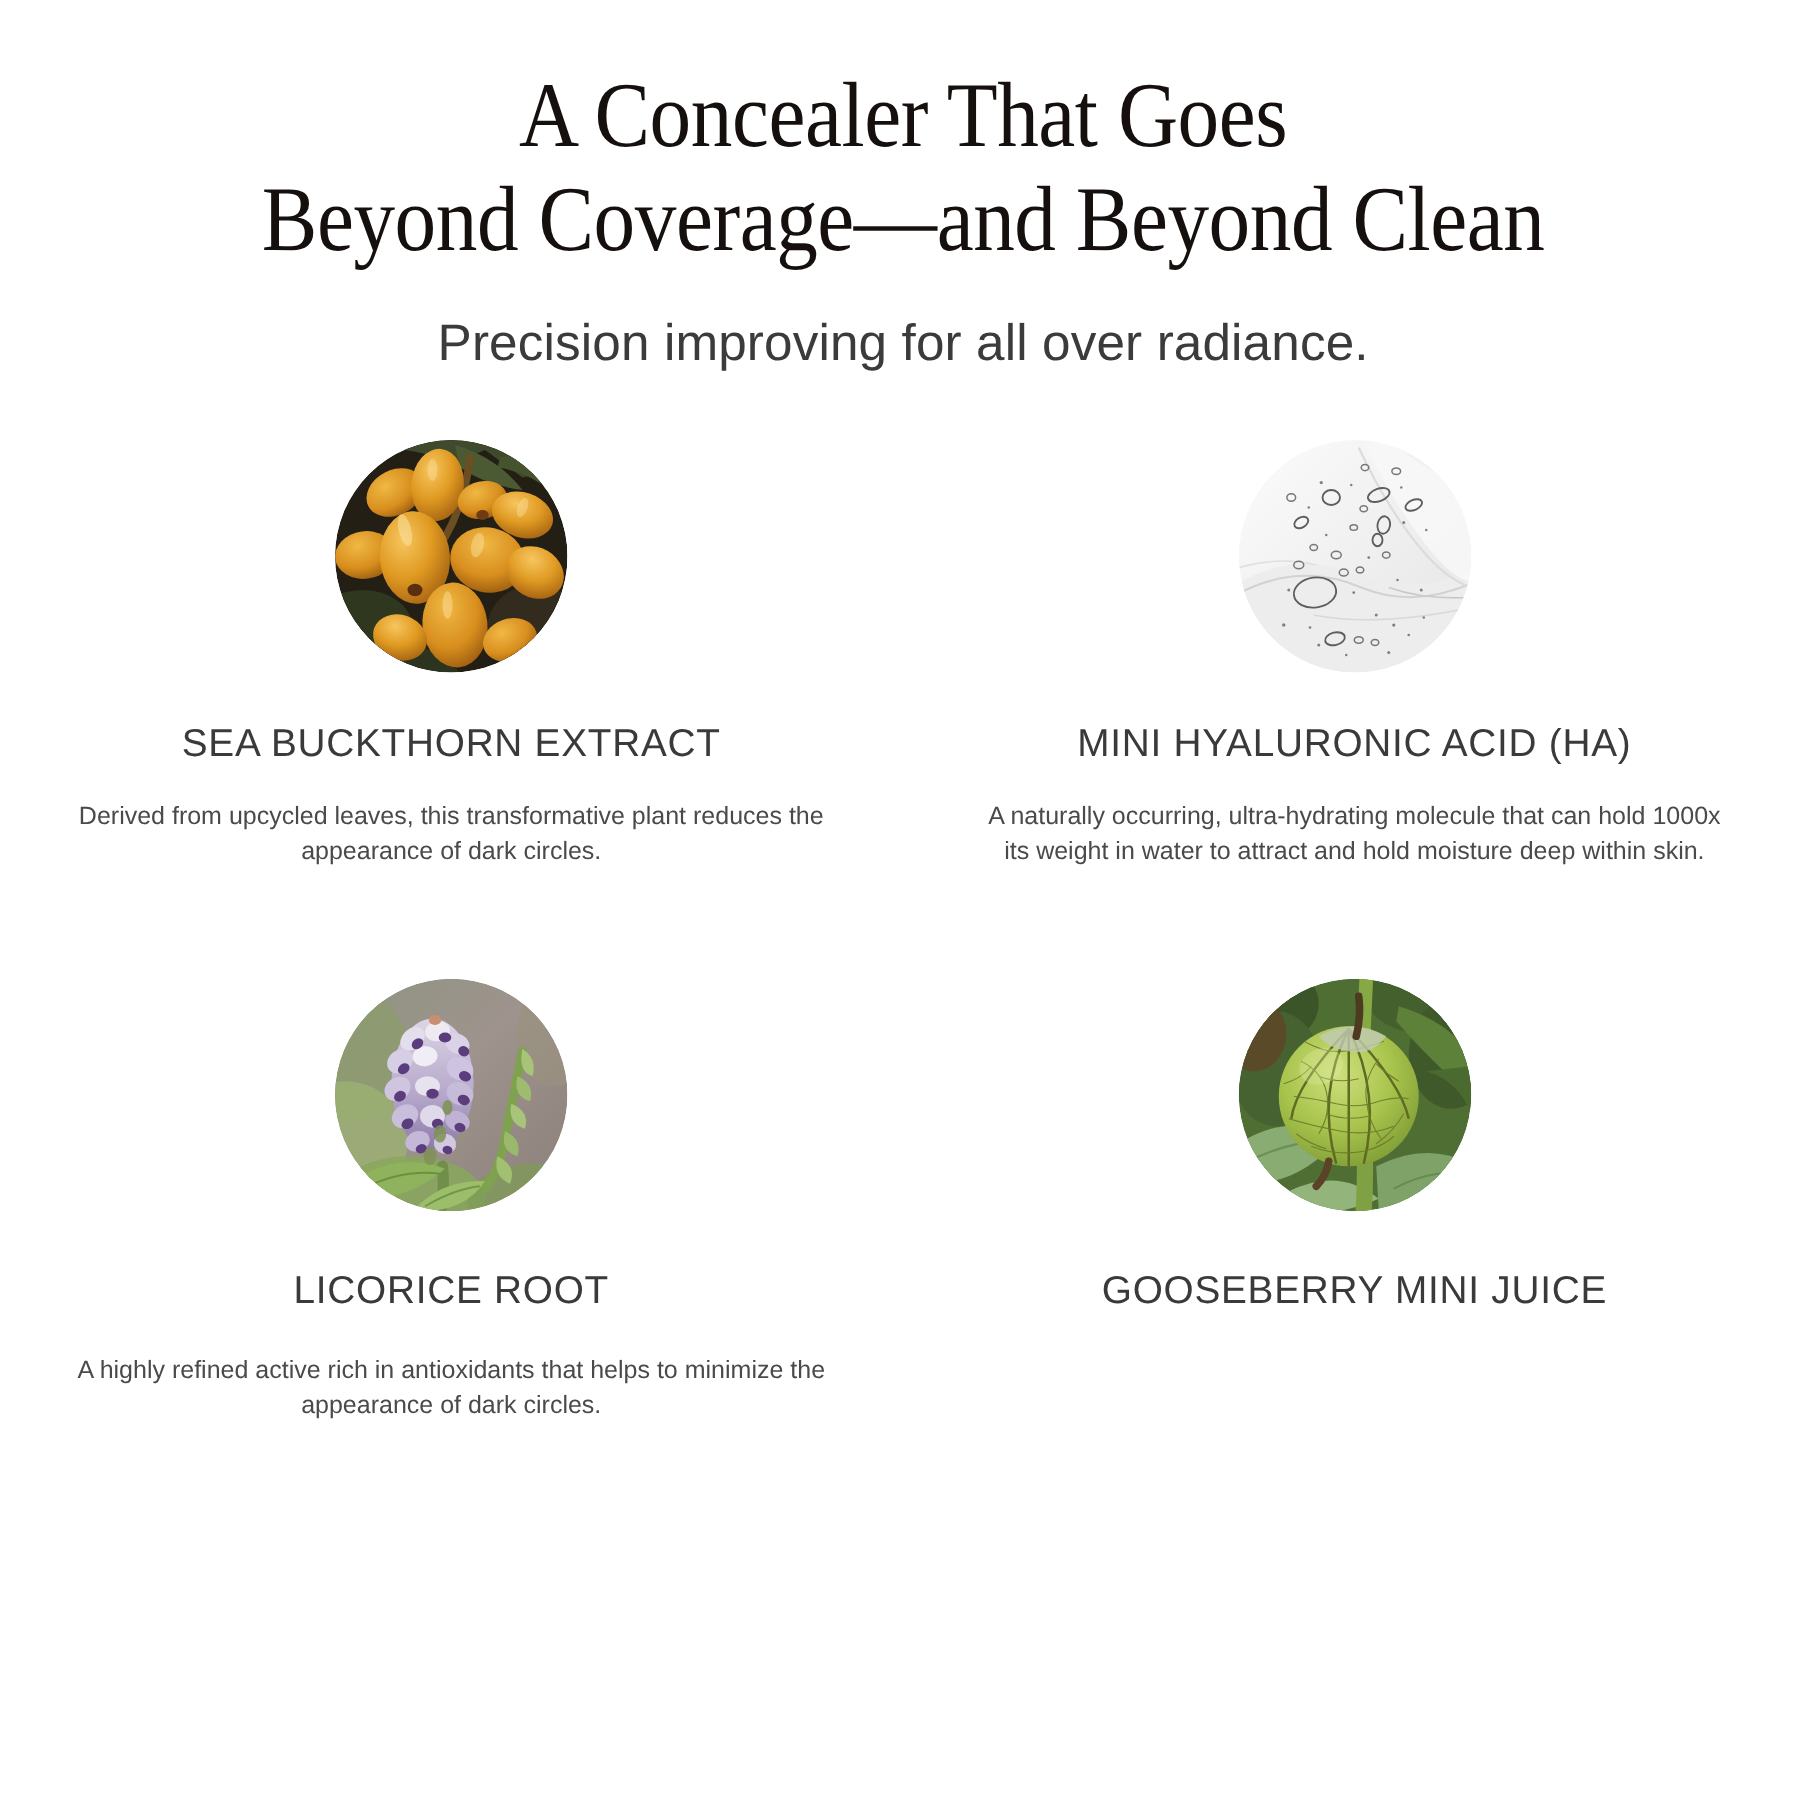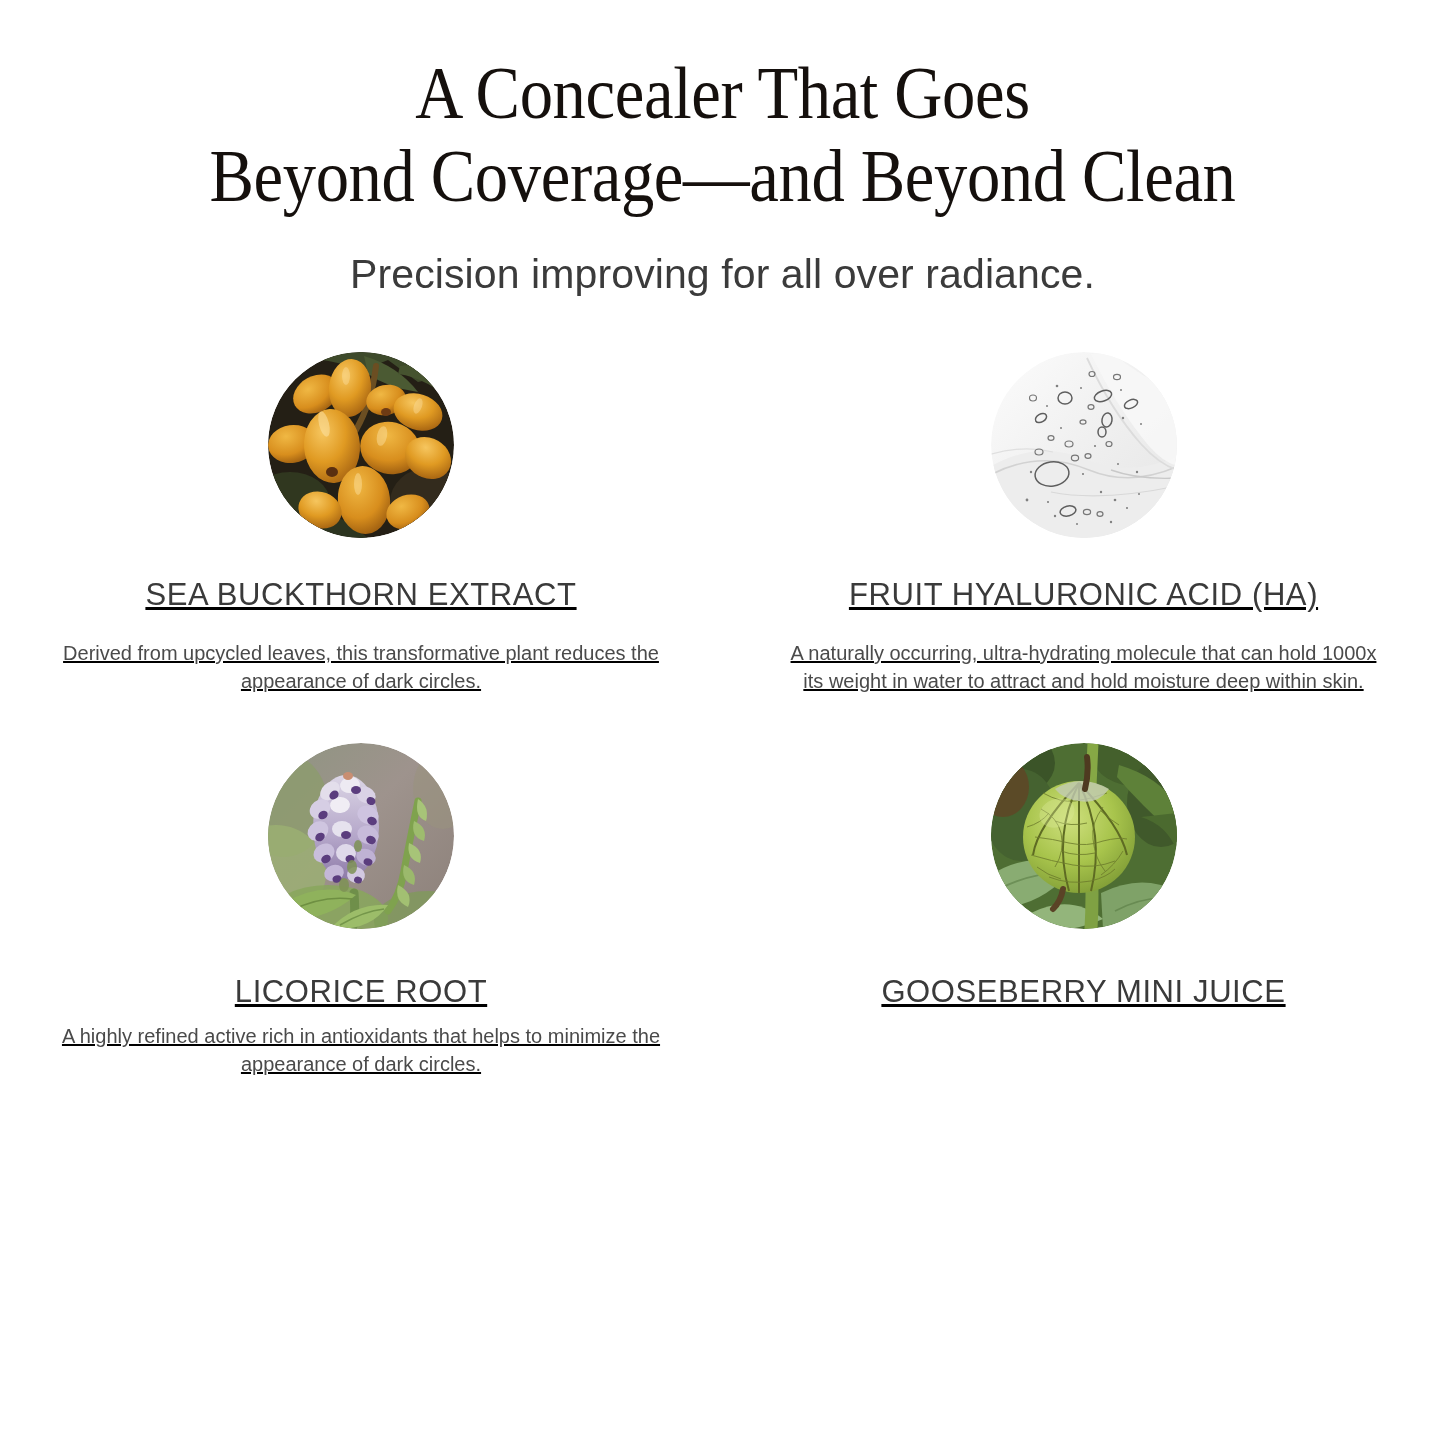--- a/index.html
+++ b/index.html
@@ -54,22 +54,21 @@
 
   
   .grid {
     position: absolute;
     top: 352px;
     left: 0;
     width: 1445px;
     display: grid;
     grid-template-columns: 722px 723px;
     grid-template-rows: auto auto;
-    row-gap: 48px;
-    text-decoration: underline;
+    row-gap: 88px;
   }
 
   .card {
     display: flex;
     flex-direction: column;
     align-items: center;
     padding: 0 52px;
   }
 
   .thumb-wrap {
@@ -102,21 +101,21 @@
   .card-desc {
     font-size: 20px;
     font-weight: 400;
     line-height: 1.40;
     color: #4a4a4a;
     text-align: center;
     max-width: 600px;
   }
 
   .card.row2 .thumb-wrap { margin-bottom: 44px; }
-  .card.row2 .card-title { margin-bottom: 12px; }
+  .card.row2 .card-title { margin-bottom: 32px; }
 </style>
 </head>
 <body>
 
 <div class="page">
 
   <div class="header">
     <h1 class="headline">
       <span class="ln">A Concealer That Goes</span>
       <span class="ln">Beyond Coverage—and Beyond Clean</span>
@@ -256,21 +255,21 @@
                 <circle cx="104" cy="94" r="1.1"></circle>
                   <circle cx="130" cy="38" r="1"></circle>
                 <circle cx="56" cy="54" r="1"></circle>
                   <circle cx="120" cy="170" r="1.2"></circle>
                 <circle cx="86" cy="172" r="1"></circle>
               </g>
             </g>
           </svg>
         </div>
       </div>
-      <div class="card-title">FRUIT HYALURONIC ACID (HA)</div>
+      <div class="card-title">MINI HYALURONIC ACID (HA)</div>
       <div class="card-desc">A naturally occurring, ultra-hydrating molecule that can hold 1000x its weight in water to attract and hold moisture deep within skin.</div>
     </div>
 
     <div class="card row2">
       <div class="thumb-wrap">
         <div class="thumb">
           <svg viewBox="0 0 186 186" xmlns="http://www.w3.org/2000/svg">
             <defs>
               <clipPath id="cp3">
                   <circle cx="93" cy="93" r="93"></circle>

